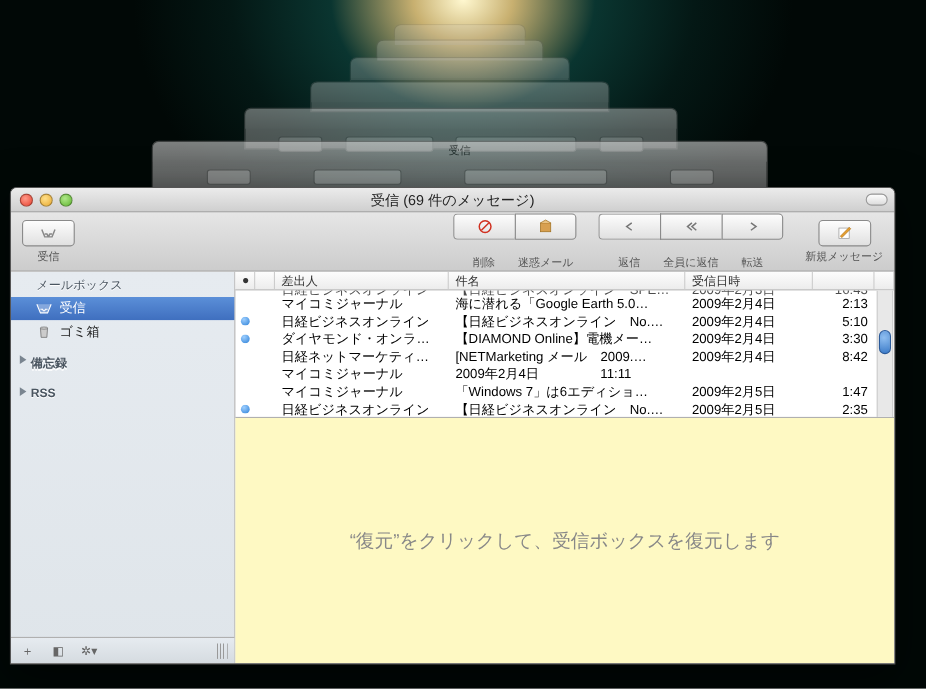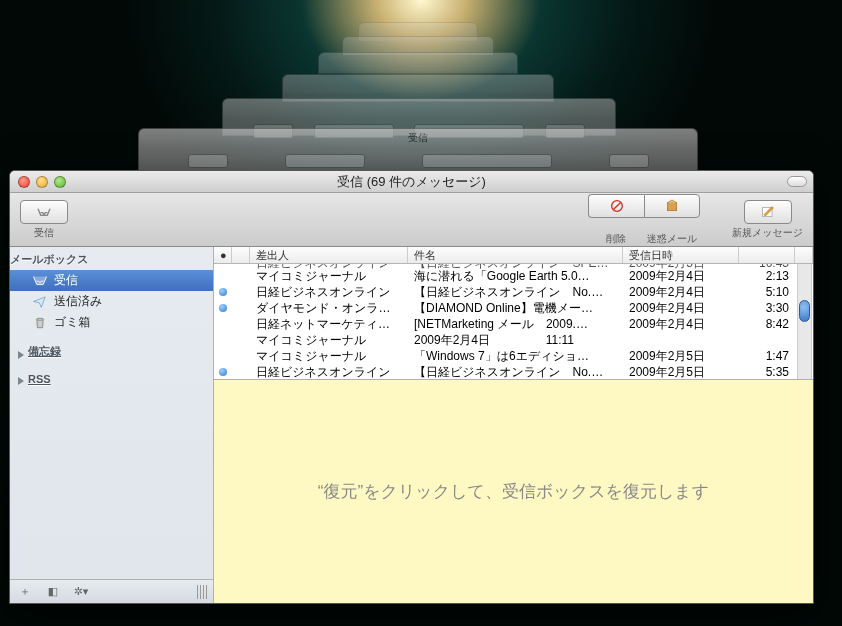--- a/index.html
+++ b/index.html
@@ -96,42 +96,42 @@
     .sidebar {
       width: 204px;
       background: linear-gradient(#e6ebf0, #dfe5ea);
       border-right: 1px solid #b0b0b0;
       display: flex;
       flex-direction: column;
     }
     .sb-header {
       font-size: 11px;
       color: #4a5560;
-      font-weight: bold;
-      padding: 5px 0 3px;
+      font-weight: normal;
+      padding: 5px 23px 3px;
       text-shadow: 0 1px 0 #fff;
     }
     .sb-item {
       display: flex;
       align-items: center;
       padding: 2px 8px 2px 22px;
       font-size: 12px;
       color: #222;
       gap: 6px;
       cursor: pointer;
     }
     .sb-item.selected {
       background: linear-gradient(#5b8fd8, #3f6fbf);
       color: #fff;
     }
     .sb-item .sb-icon { width:16px; height:13px; display:inline-block;}
     .sb-expander {
-      display:flex; align-items:flex-end; gap:4px;
+      display:flex; align-items:flex-start; gap:4px;
       padding: 5px 8px; font-size:11px; color:#4a5560; font-weight:bold;
-      text-shadow: 0 1px 0 #fff; cursor:pointer;text-decoration:underline;
+      text-shadow: 0 1px 0 #fff; cursor:pointer;
     }
     .tri { width:0; height:0; border-top:4px solid transparent; border-bottom:4px solid transparent; border-left:6px solid #7a8590;}
     .sb-bottom {
       margin-top:auto;
       height: 24px;
       border-top:1px solid #b0b0b0;
       background: linear-gradient(#e6ebf0, #d5dbe0);
       display:flex; align-items:center; padding:0 6px; gap:10px;
     }
     .sb-bottom-btn { width:18px; height:16px; display:flex;align-items:center;justify-content:center; color:#666; cursor:pointer;}
@@ -272,20 +272,44 @@
               <path d="M5 7l7-4 7 4" fill="#e8c080" stroke="#a07020"></path>
             </svg>
         </div>
       </div>
       <div class="tb-label-row">
         <span>削除</span>
         <span>迷惑メール</span>
       </div>
     </div>
     <div style="width:12px"></div>
+    <div class="tb-group">
+      <div class="tb-seg">
+        <div class="tb-btn">
+          <svg class="icon-svg" viewBox="0 0 24 24">
+              <path d="M14 7l-7 5 7 5" fill="none" stroke="#777" stroke-width="2"></path>
+            </svg>
+        </div>
+        <div class="tb-btn">
+          <svg class="icon-svg" viewBox="0 0 24 24">
+              <path d="M12 7l-6 5 6 5M18 7l-6 5 6 5" fill="none" stroke="#777" stroke-width="2"></path>
+            </svg>
+        </div>
+        <div class="tb-btn">
+          <svg class="icon-svg" viewBox="0 0 24 24">
+              <path d="M10 7l7 5-7 5" fill="none" stroke="#777" stroke-width="2"></path>
+            </svg>
+        </div>
+      </div>
+      <div class="tb-label-row">
+        <span>返信</span>
+        <span>全員に返信</span>
+        <span>転送</span>
+      </div>
+    </div>
     <div style="width:12px"></div>
     <div class="tb-group">
       <div class="tb-btn tb-single">
         <svg class="icon-svg" viewBox="0 0 24 24">
             <rect x="4" y="5" width="14" height="14" fill="#fff" stroke="#999"></rect>
             <path d="M8 18L20 6l-2-2L6 16z" fill="#e8a030" stroke="#b07010"></path>
           </svg>
       </div>
       <div class="tb-label">新規メッセージ</div>
     </div>
@@ -293,26 +317,20 @@
 
   <div class="body">
     <div class="sidebar">
       <div class="sb-header">メールボックス</div>
 
       <div class="sb-item selected">
         <span class="sb-icon"><svg width="16" height="13" viewBox="0 0 24 20">
               <path d="M2 4l5 12h10l5-12M7 11h3l1 2h2l1-2h3" fill="#fff" stroke="#fff" stroke-width="1.5" fill-opacity="0.3"></path>
             </svg></span>
         <span>受信</span>
-      </div>
-      <div class="sb-item">
-        <span class="sb-icon"><svg width="16" height="13" viewBox="0 0 24 20">
-              <path d="M2 10l18-7-6 16-3-7z" fill="#d8e8f8" stroke="#6090c0"></path>
-            </svg></span>
-        <span>送信済み</span>
       </div>
       <div class="sb-item">
         <span class="sb-icon"><svg width="16" height="13" viewBox="0 0 24 20">
               <path d="M7 5h10l-1 13H8z" fill="#ccc" stroke="#666"></path>
               <ellipse cx="12" cy="5" rx="5" ry="1.5" fill="#ddd" stroke="#666"></ellipse>
             </svg></span>
         <span>ゴミ箱</span>
       </div>
 
       <div style="height:6px"></div>
@@ -420,21 +438,21 @@
               <div class="col-sb"></div>
             </div>
             <div class="row">
               <div class="col-dot">
                 <span class="unread-dot"></span>
               </div>
               <div class="col-att"></div>
               <div class="col-from">日経ビジネスオンライン</div>
               <div class="col-subj">【日経ビジネスオンライン　No.…</div>
               <div class="col-date">2009年2月5日</div>
-              <div class="col-time">5:35</div>
+              <div class="col-time">2:35</div>
               <div class="col-sb"></div>
             </div>
           </div>
         <div class="scroller">
           <div class="thumb"></div>
         </div>
       </div>
 
       <div class="preview">
         <span>“復元”をクリックして、受信ボックスを復元します</span>

